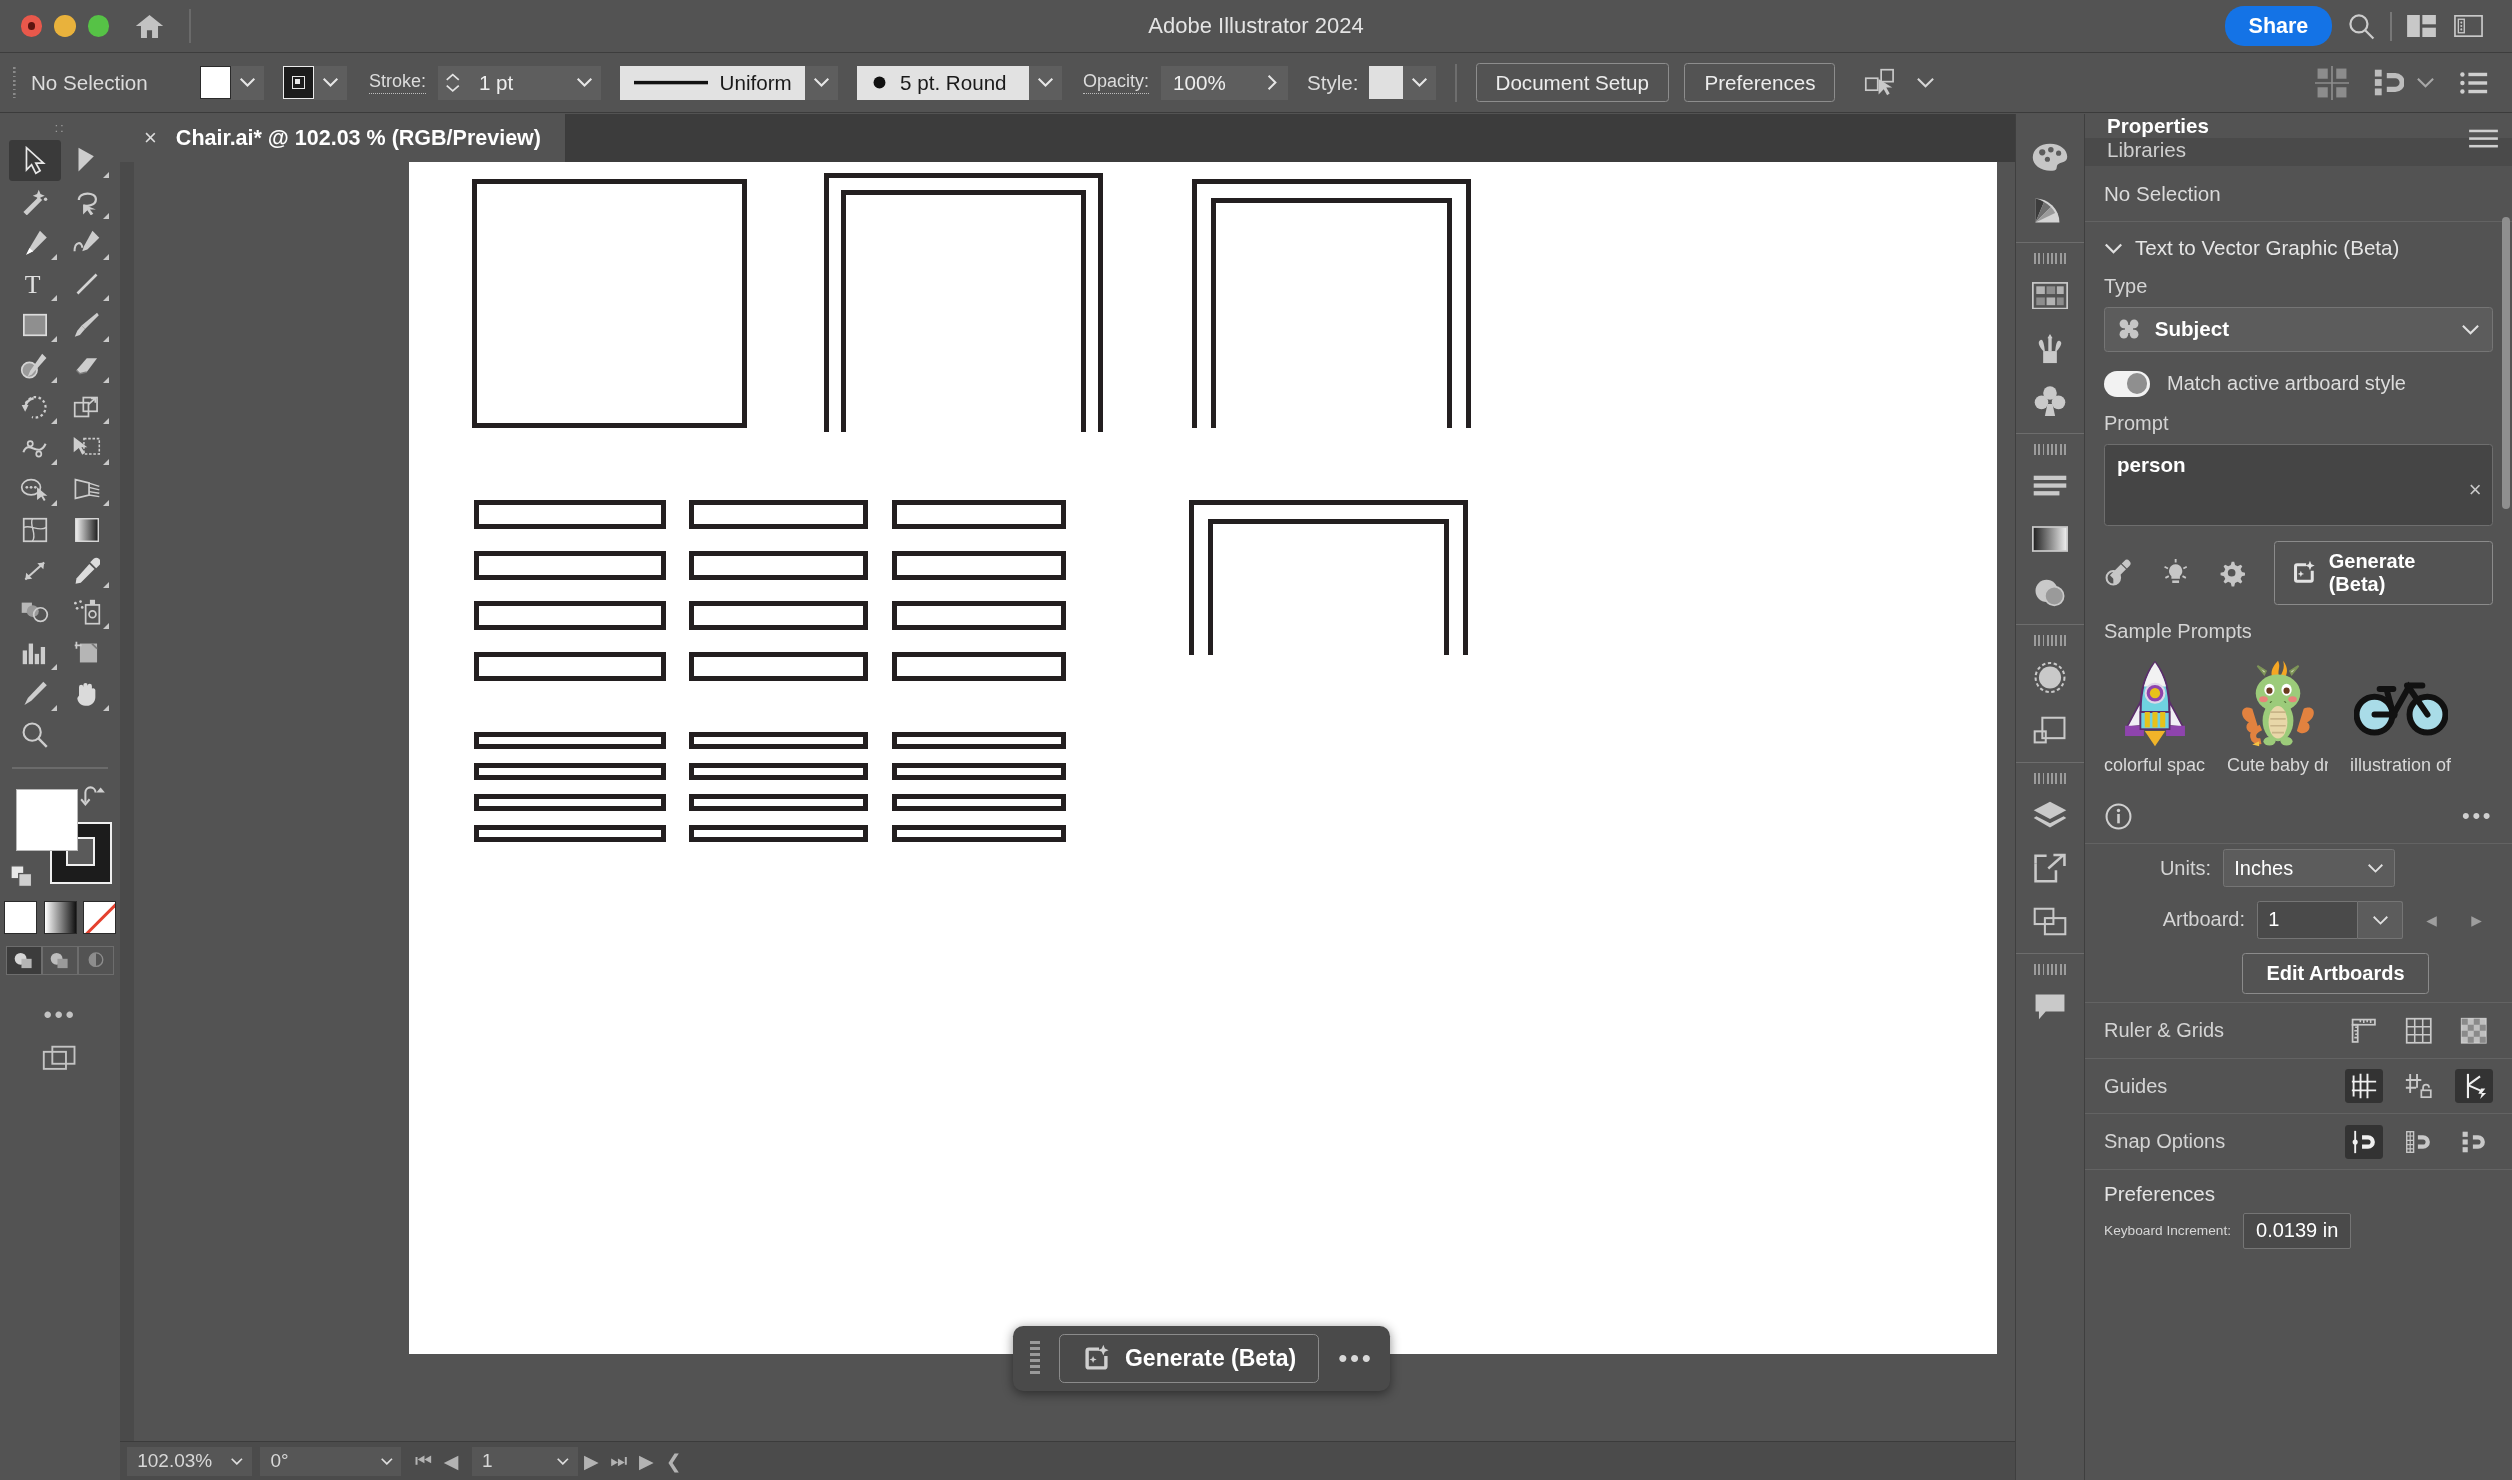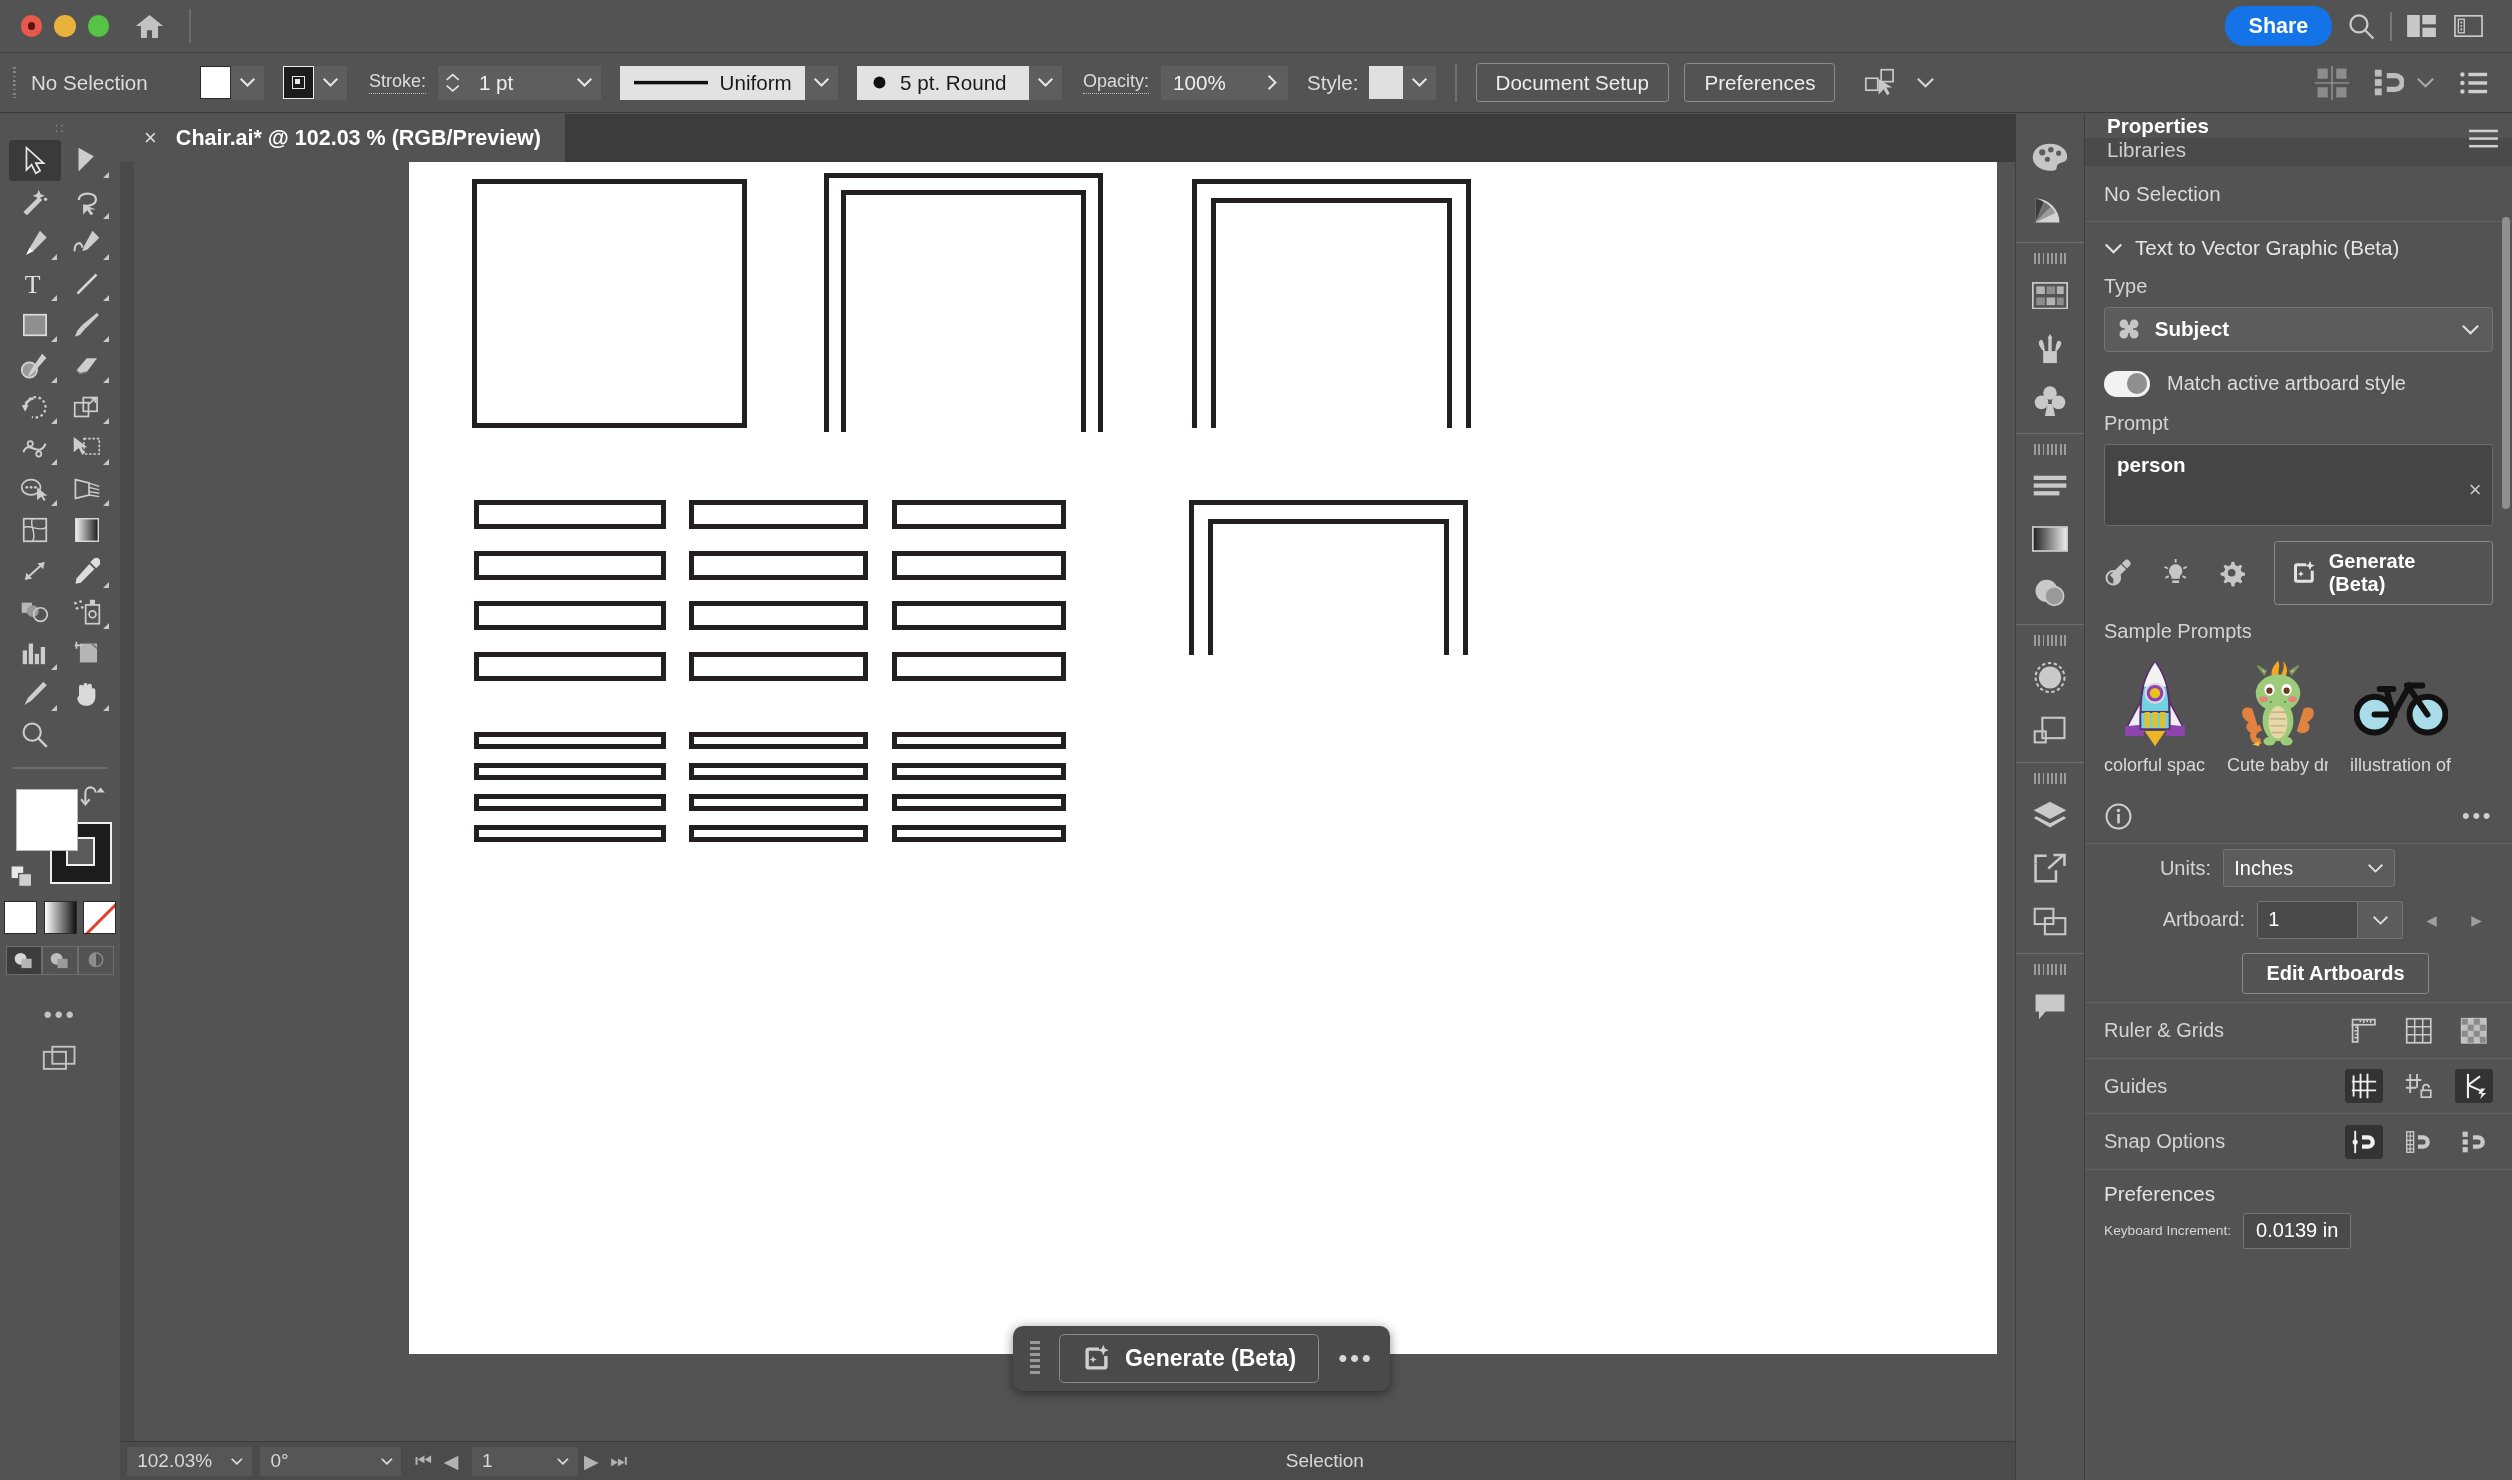--- a/index.html
+++ b/index.html
@@ -246,20 +246,21 @@
     <div class="dot r"></div>
     <div class="dot y"></div>
     <div class="dot g"></div>
   </div>
   <div class="home-btn">
     <svg width="29" height="26" viewBox="0 0 34 30">
         <path d="M17 2 L33 15 L27 15 L27 29 L20 29 L20 20 L14 20 L14 29 L7 29 L7 15 L1 15 Z" fill="#c2c2c2"></path>
       </svg>
   </div>
   <div class="tbsep"></div>
+  <div class="app-title">Adobe Illustrator 2024</div>
   <div class="tb-right">
     <div class="share-btn">Share</div>
     <div class="tb-icon">
       <svg width="29" height="29" viewBox="0 0 34 34">
           <circle cx="14" cy="14" r="10" fill="none" stroke="#ccc" stroke-width="2.6"></circle>
           <line x1="21" y1="21" x2="31" y2="31" stroke="#ccc" stroke-width="2.6"></line>
         </svg>
     </div>
     <div class="vdiv"></div>
     <div class="tb-icon">
@@ -798,21 +799,20 @@
   <div style="display:flex;margin-left:6.9px">
     <div class="st-field" style="min-width:77px">1</div>
     <div class="st-chev">
       <svg width="13.7" height="8.6" viewBox="0 0 16 10">
           <polyline points="2,2 8,8 14,2" fill="none" stroke="#ddd" stroke-width="2"></polyline>
         </svg>
     </div>
   </div>
   <div class="st-nav">▶</div>
   <div class="st-nav">⏭</div>
-  <div class="st-center">Selection</div>
   <div class="st-nav">▶</div>
   <div class="st-nav" style="margin-right:12px">❮</div>
 </div>
 
 <div class="dock">
   <div class="dock-top"></div>
   <div class="dock-ic">
     <svg width="38" height="31" viewBox="0 0 44 36">
         <path d="M22 2 C34 2 42 9 42 17 c0 7 -8 6 -11 9 c-2 2 0 6 -4 7 C14 35 2 28 2 18 C2 9 10 2 22 2 z" fill="#c6c6c6"></path>
         <circle cx="13" cy="12" r="3.6" fill="#5c5c5c"></circle>

